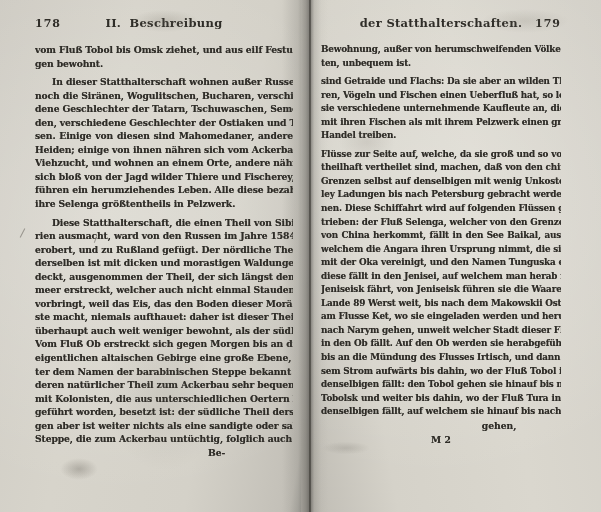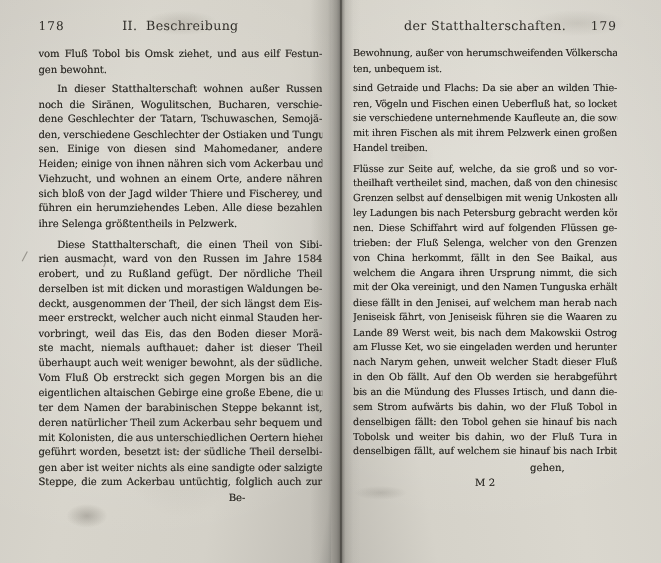--- a/index.html
+++ b/index.html
@@ -31,21 +31,21 @@
       rgba(90,88,82,0.20) 70%,
       rgba(90,88,82,0.04) 85%,
       rgba(90,88,82,0) 100%);
   }
   .gutter-edge{
     position:absolute;top:0;left:309px;width:2px;height:512px;pointer-events:none;
     background:rgba(55,52,48,0.55);
   }
 
   
-  .textblock{position:absolute;top:16px;}
+  .textblock{position:absolute;top:16px;font-weight:bold;}
   .tb-left{left:35px;width:258px;}
   .tb-right{left:20px;width:240px;}
 
   .running-head{
     display:flex;align-items:baseline;height:18px;margin-bottom:9px;
     font-size:11.5px;letter-spacing:0.3px;white-space:nowrap;
   }
   .running-head .pagenum{font-size:11px;letter-spacing:1px;}
   .rh-left .pagenum{width:44px;text-align:left;}
   .rh-left .title{flex:1;text-align:center;word-spacing:4px;}

